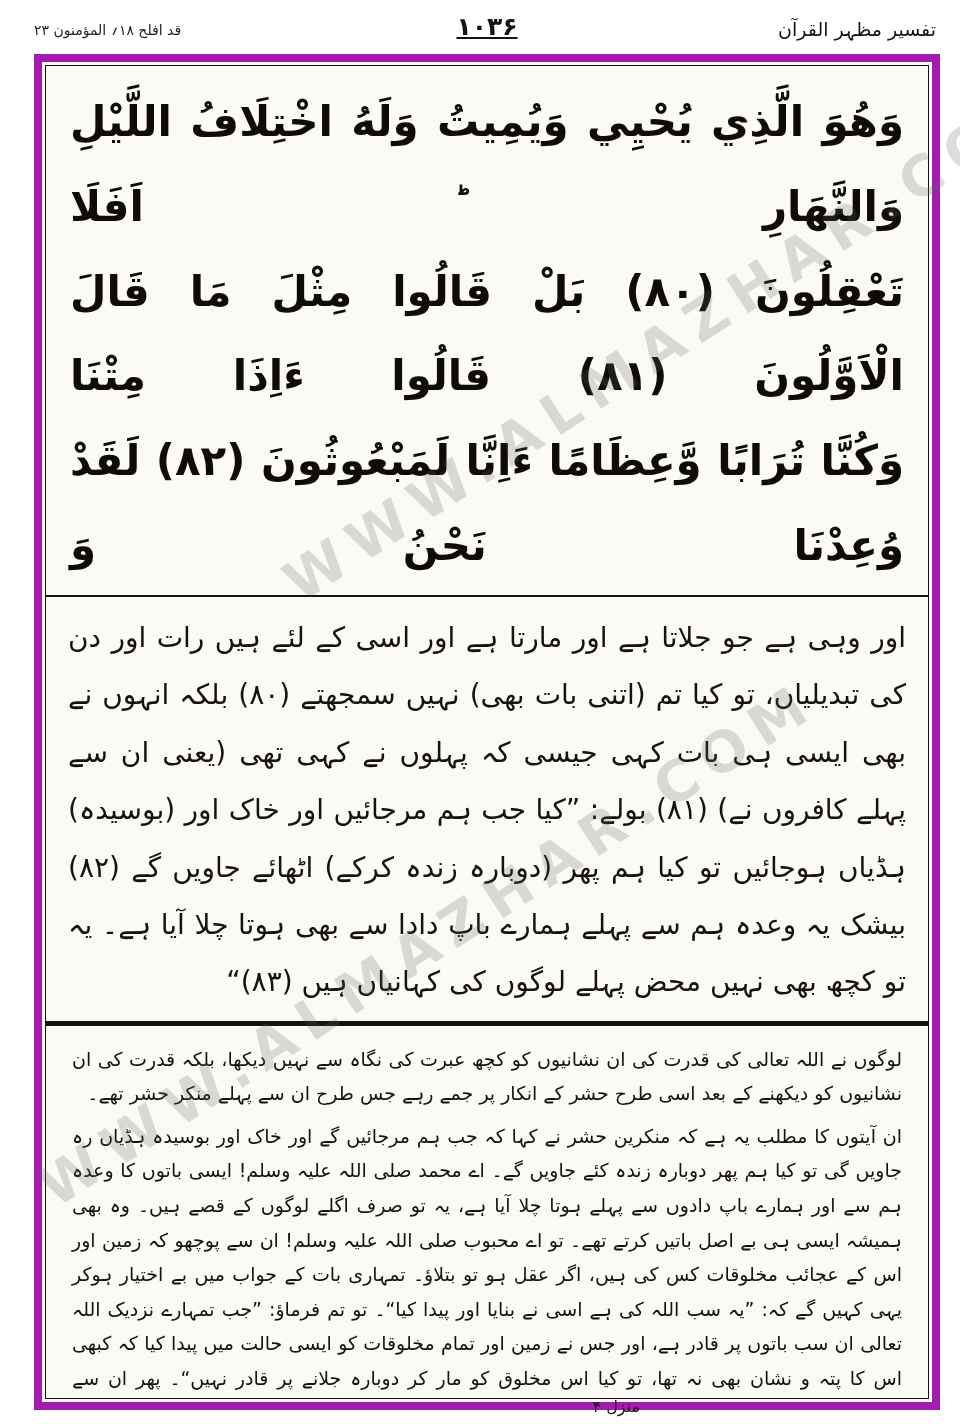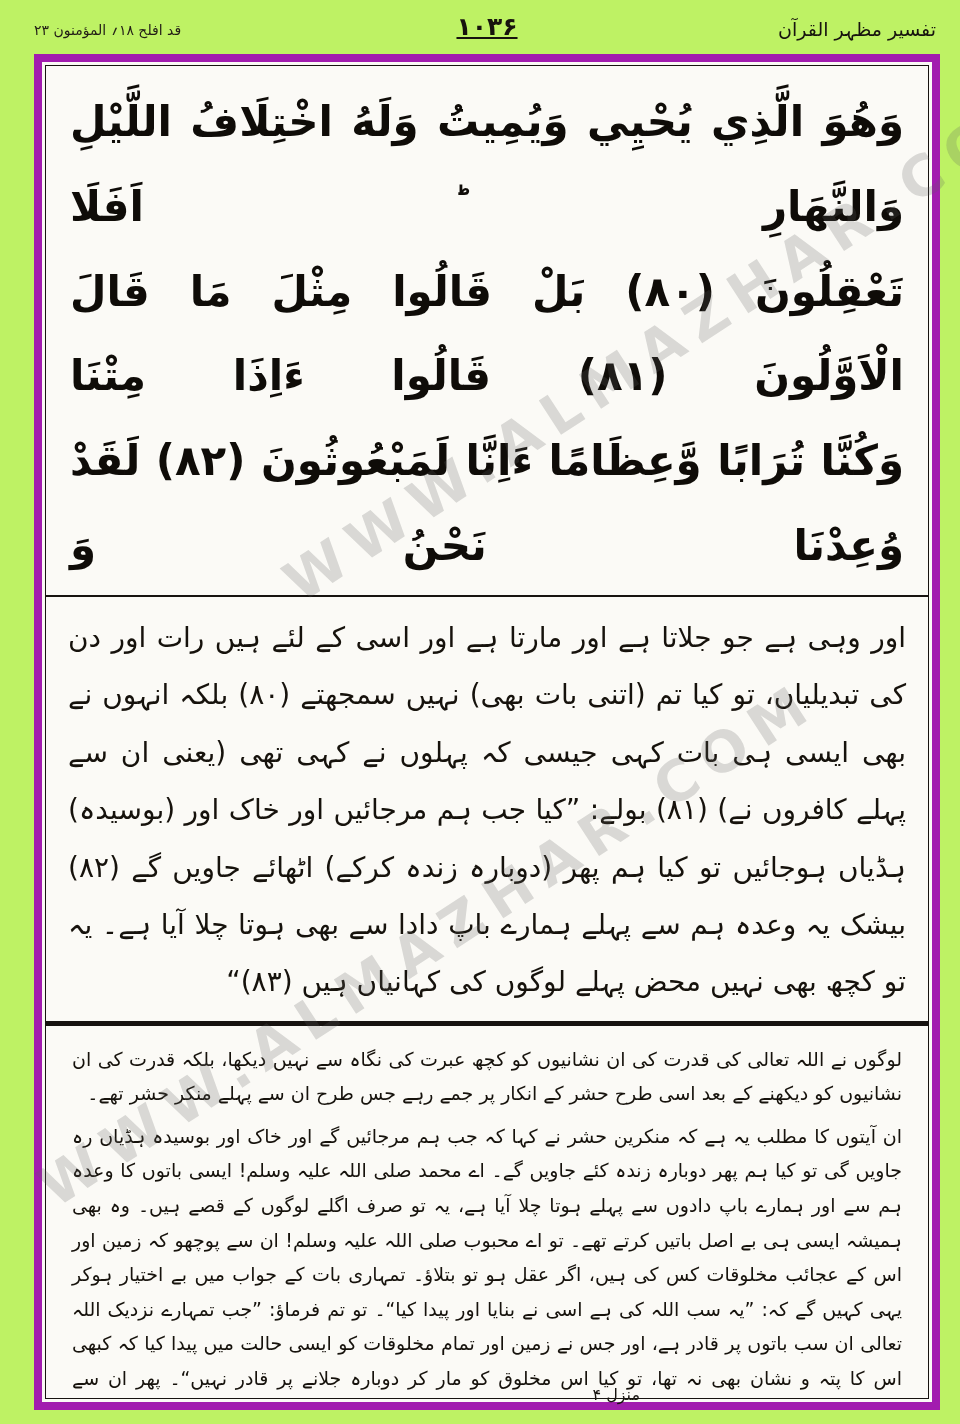--- a/index.html
+++ b/index.html
@@ -3,21 +3,21 @@
 <meta charset="utf-8">
 <style>
   html, body { margin: 0; padding: 0; }
   body {
     width: 960px; height: 1424px;
     background: #eceae4;
     font-family: "DejaVu Sans", "Liberation Sans", sans-serif;
     position: relative; overflow: hidden;
     color: #17130e;
   }
-  .page { position: absolute; inset: 0; background: #bef264; }
+  .page { position: absolute; inset: 0; background: #ffffff; }
 
   
   .header { position: absolute; top: 12px; left: 34px; right: 20px; height: 38px; }
   .header-left  { position: absolute; left: 0; top: 10px; font-size: 14px; direction: rtl; color: #221d16; }
   .header-center{ position: absolute; left: 50%; transform: translateX(-50%); top: 0;
                   font-size: 25px; font-weight: bold; letter-spacing: 3px; text-decoration: underline; }
   .header-right { position: absolute; right: 4px; top: 6px; font-size: 19px; font-weight: normal; direction: rtl; }
 
   
   .frame {
@@ -58,21 +58,21 @@
   
   .watermark {
     position: absolute; font-size: 56px; font-weight: bold; letter-spacing: 12px;
     color: rgba(95, 95, 95, 0.22); white-space: nowrap;
     transform-origin: 0 50%; pointer-events: none; z-index: 6;
   }
   .wm1 { left: 290px; top: 555px; transform: rotate(-33deg); }
   .wm2 { left: 45px;  top: 1160px; transform: rotate(-33deg); }
 
   
-  .footer { position: absolute; left: 0; right: 0; bottom: 18px; height: 24px; }
+  .footer { position: absolute; left: 0; right: 0; bottom: 6px; height: 24px; }
   .manzil { position: absolute; right: 320px; bottom: 2px; font-size: 16px; direction: rtl; }
 </style>
 </head>
 <body>
 
 <div class="page">
 
   <div class="header">
     <span class="header-left">قد افلح ۱۸؍ المؤمنون ۲۳</span>
     <span class="header-center">۱۰۳۶</span>

